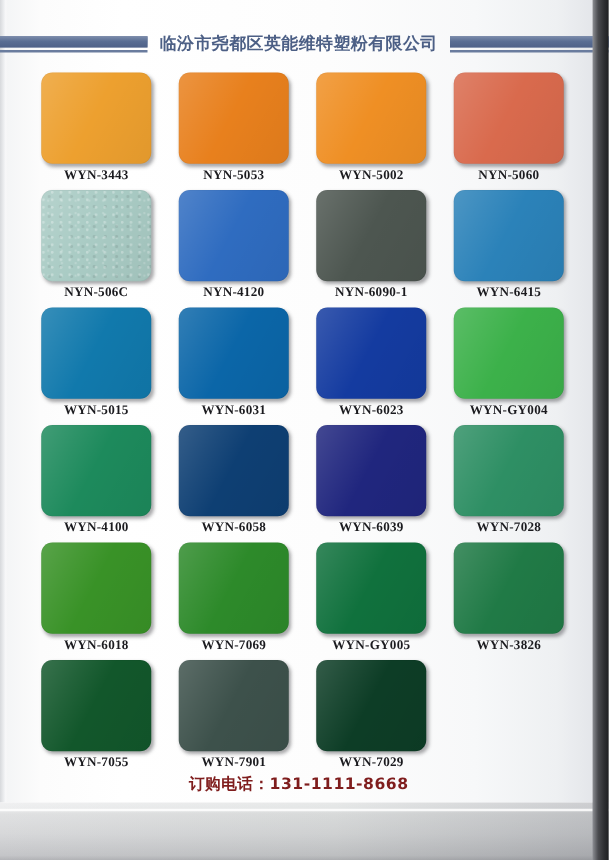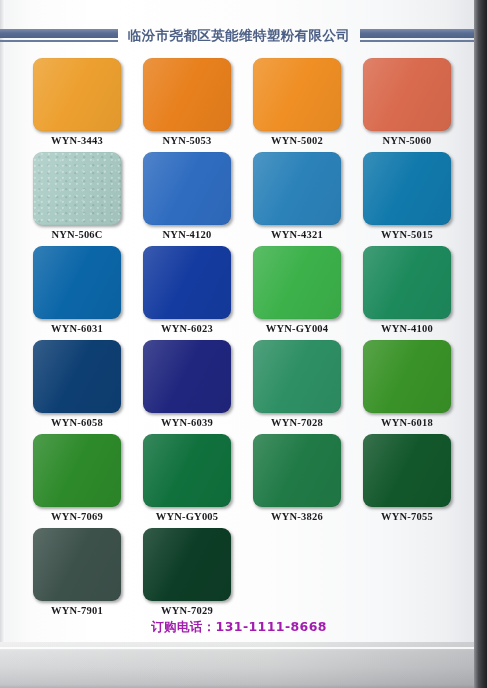--- a/index.html
+++ b/index.html
@@ -206,21 +206,21 @@
     position: absolute;
     left: 4px;
     top: 619px;
     width: 470px;
     text-align: center;
   }
   .phone {
     font-family: "DejaVu Sans", "Liberation Sans", sans-serif;
     font-size: 12.5px;
     font-weight: bold;
-    color: #a21caf;
+    color: #7f1d1d;
     letter-spacing: 0.4px;
     white-space: nowrap;
   }
 </style>
 </head>
 <body>
 
 <div id="catalog-page">
 
   <div class="paper"></div>
@@ -270,23 +270,29 @@
         <div class="chip-label">NYN-506C</div>
       </div>
       <div class="cell">
         <div class="chip-wrap">
           <div class="chip" style="background: rgb(47, 108, 192);"></div>
         </div>
         <div class="chip-label">NYN-4120</div>
       </div>
       <div class="cell">
         <div class="chip-wrap">
+          <div class="chip" style="background: rgb(77, 86, 80);"></div>
+        </div>
+        <div class="chip-label">NYN-6090-1</div>
+      </div>
+      <div class="cell">
+        <div class="chip-wrap">
           <div class="chip" style="background: rgb(43, 130, 185);"></div>
         </div>
-        <div class="chip-label">WYN-4321</div>
+        <div class="chip-label">WYN-6415</div>
       </div>
       <div class="cell">
         <div class="chip-wrap">
           <div class="chip" style="background: rgb(17, 121, 172);"></div>
         </div>
         <div class="chip-label">WYN-5015</div>
       </div>
       <div class="cell">
         <div class="chip-wrap">
           <div class="chip" style="background: rgb(11, 102, 168);"></div>

